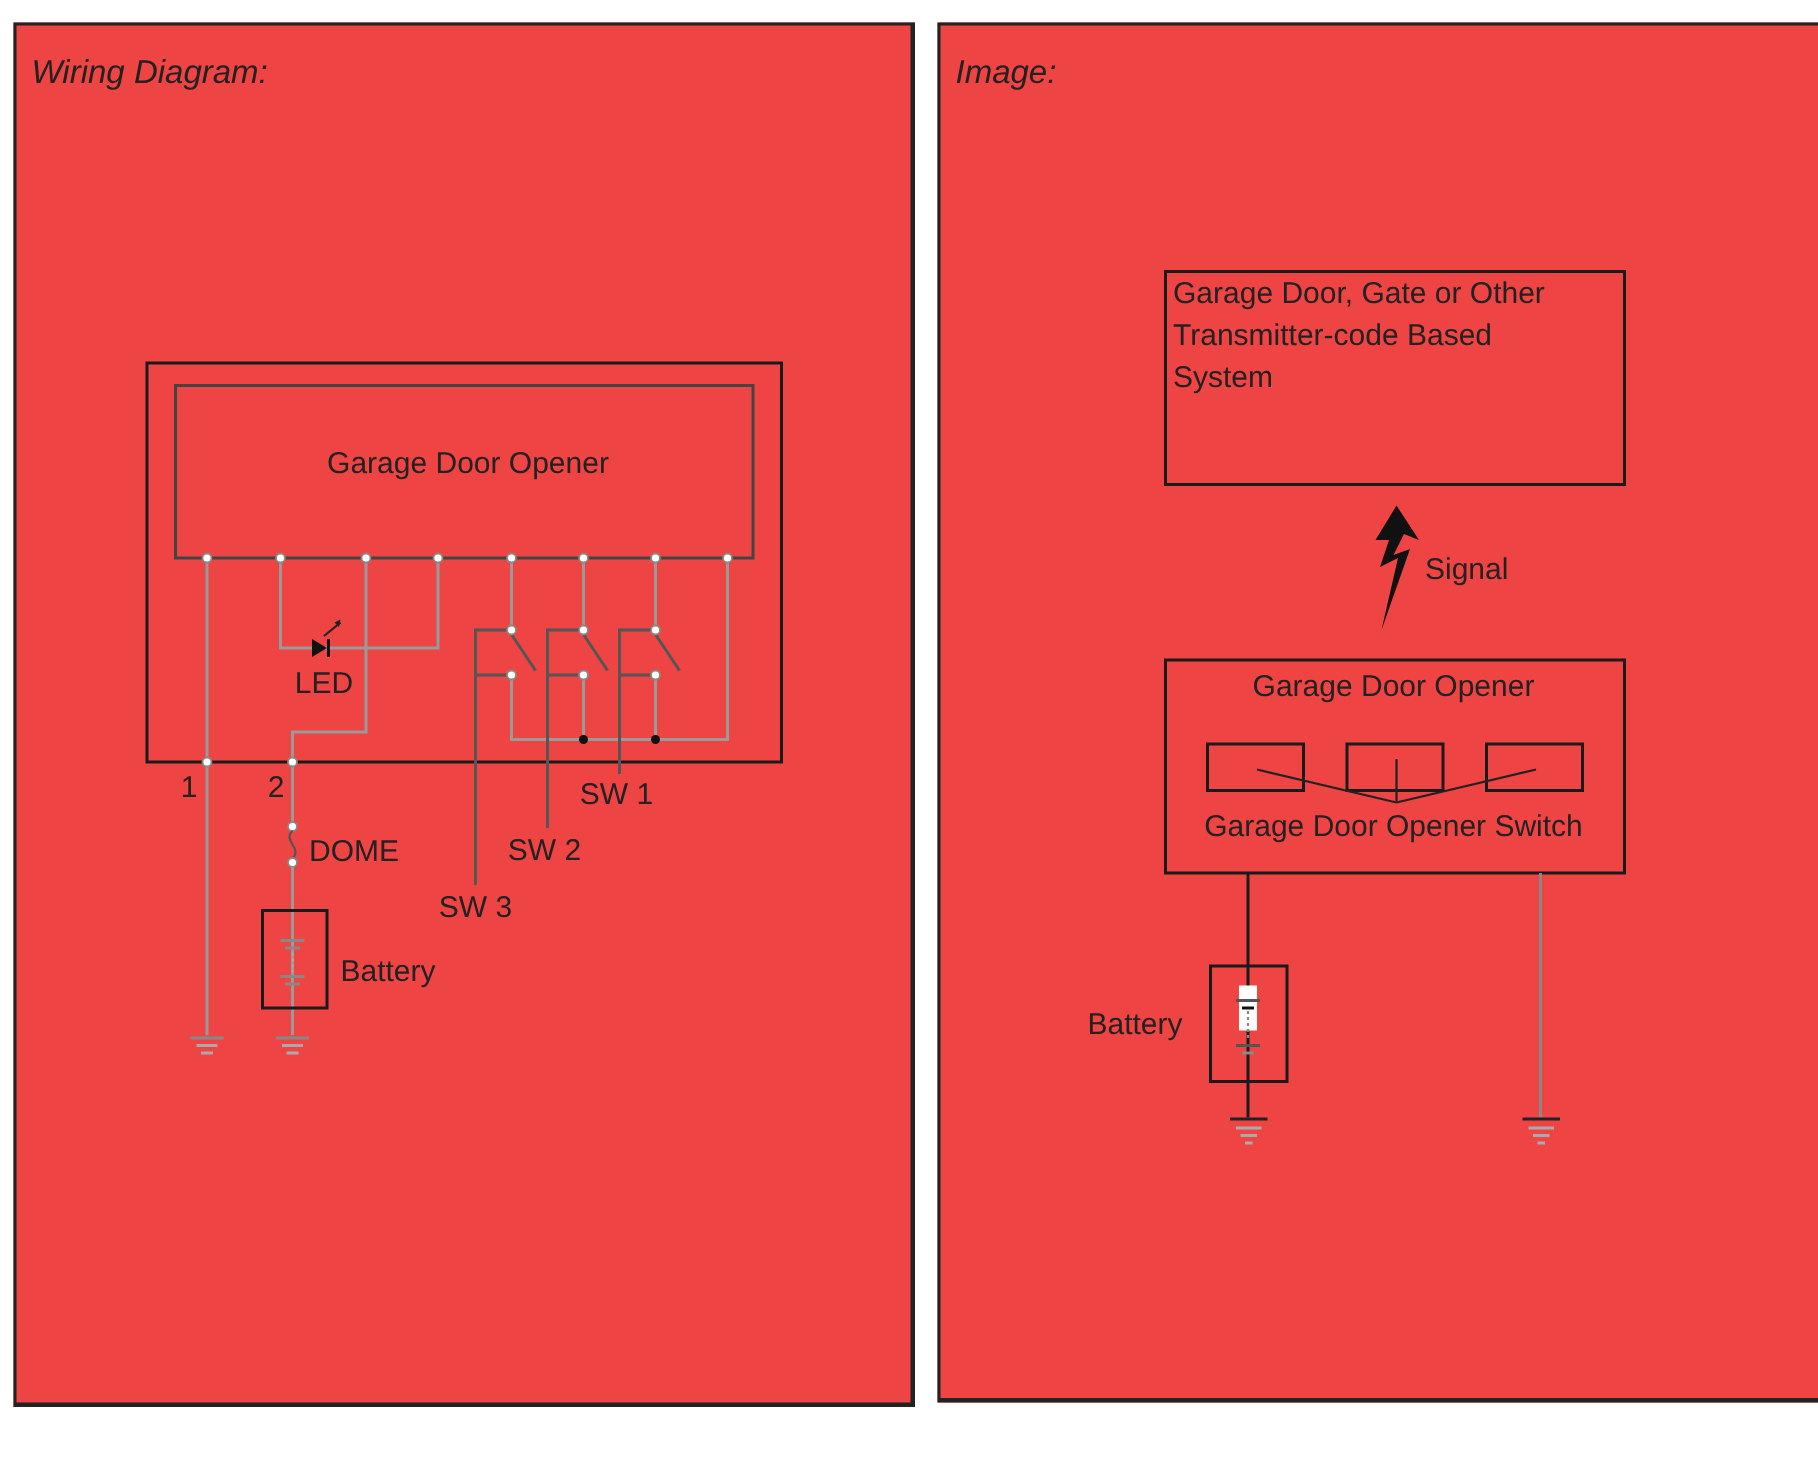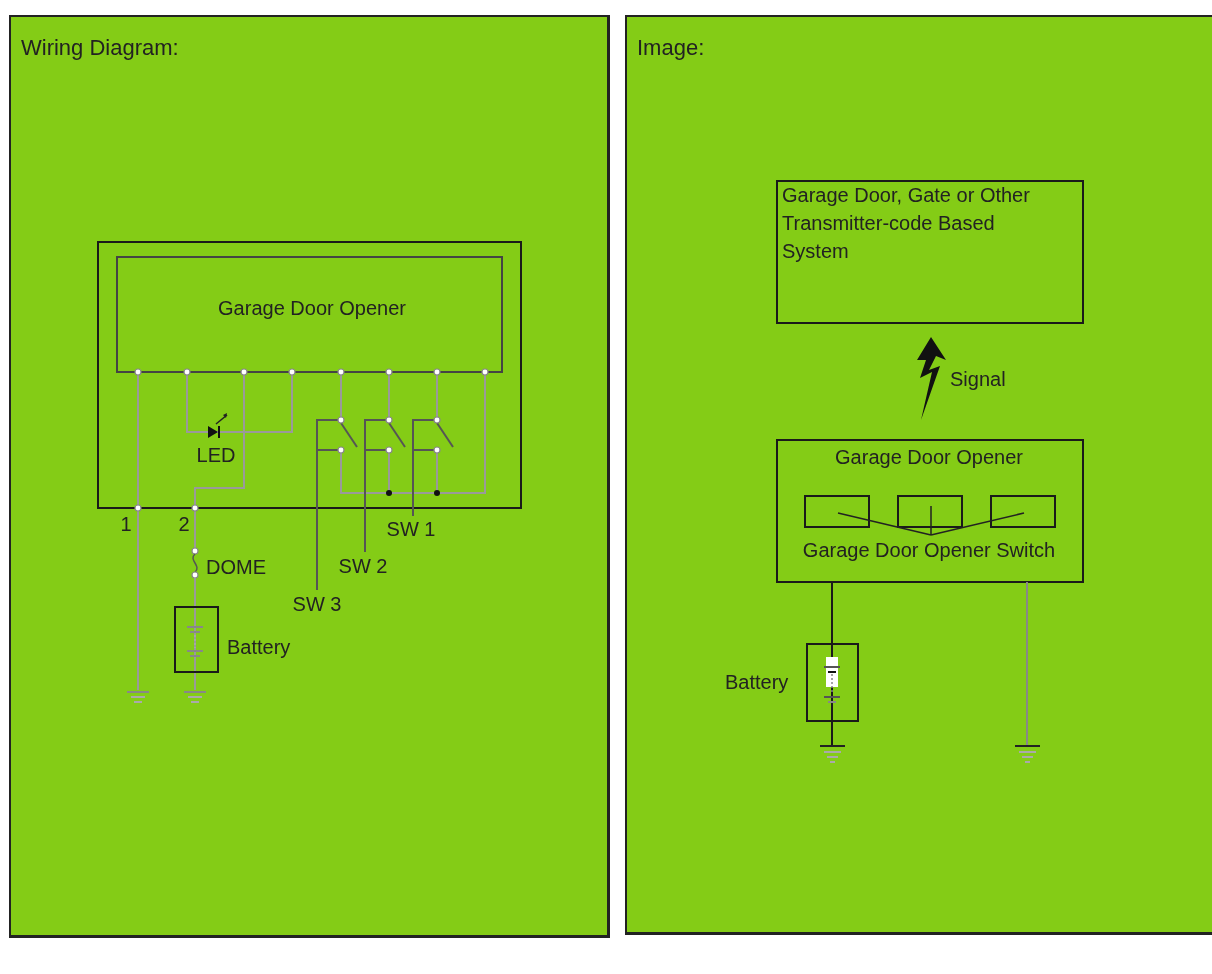--- a/index.html
+++ b/index.html
@@ -1,17 +1,17 @@
 <!DOCTYPE html>
 <html><head>
 <meta charset="utf-8">
 <style>
   html, body { margin: 0; padding: 0; background: #ffffff; }
   body { width: 1212px; height: 974px; position: relative; overflow: hidden; font-family: "Liberation Sans", sans-serif; }
-  .panel { position: absolute; box-sizing: border-box; border: 2px solid #222; border-right-width: 3px; border-bottom-width: 3px; background: #84cc16; }
+  .panel { position: absolute; box-sizing: border-box; border: 2px solid #222; border-right-width: 3px; border-bottom-width: 3px; background: #ef4444; font-style: italic; }
   #left-panel { left: 9px; top: 15px; width: 601px; height: 923px; }
   #right-panel { left: 625px; top: 15px; width: 632px; height: 920px; }
   .panel-title { position: absolute; left: 10px; top: 18px; font-size: 22px; color: #222; }
   svg { position: absolute; left: 0; top: 0; }
   svg text { font-family: "Liberation Sans", sans-serif; fill: #222; }
   .wire-g { stroke: #9a9a9a; stroke-width: 2; fill: none; }
   .wire-d { stroke: #555; stroke-width: 2; fill: none; }
   .wire-k { stroke: #1a1a1a; stroke-width: 2; fill: none; }
   .box { stroke: #1a1a1a; stroke-width: 2; fill: none; }
   .box-g { stroke: #444; stroke-width: 2; fill: none; }

